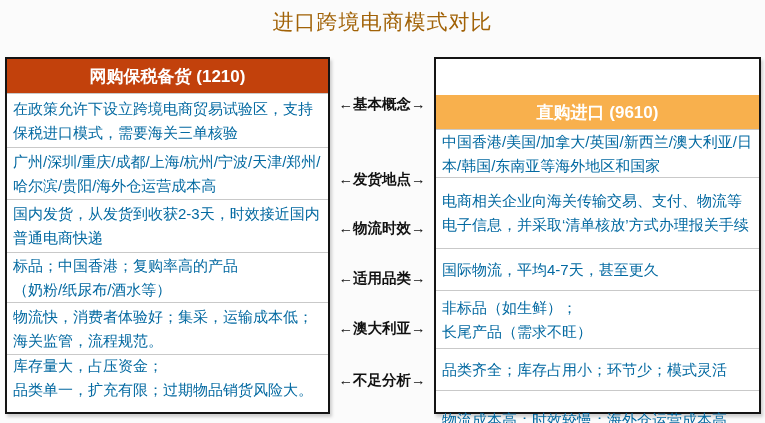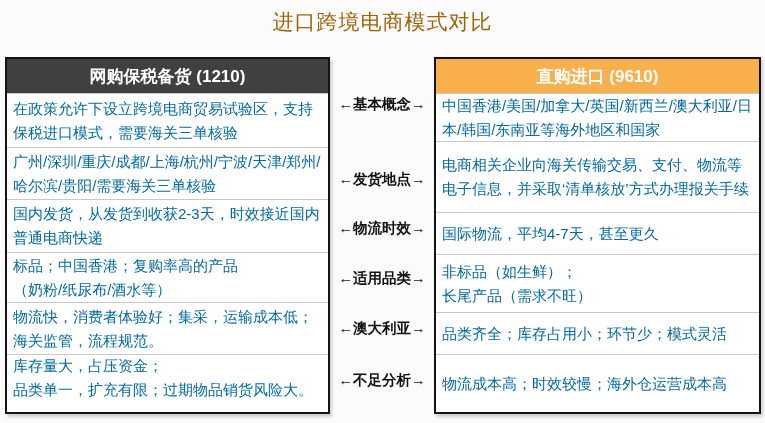--- a/index.html
+++ b/index.html
@@ -39,21 +39,21 @@
   .col-header {
     height: 34px;
     display: flex;
     align-items: center;
     justify-content: center;
     color: #ffffff;
     font-size: 17px;
     font-weight: bold;
   }
   .box.left  .col-header { background: #55b6e4; }
-  .box.right .col-header { background: #f8b04d; }
+  .box.right .col-header { background: #f8b04d; margin-top: 36px; }
   .cell {
     display: flex;
     align-items: center;
     padding: 0 4px 0 6px;
     font-size: 15px;
     line-height: 1.6;
     color: #0369a1;
     border-top: 1px solid #c9c9c9;
     box-sizing: border-box;
     white-space: pre-line;
@@ -70,23 +70,23 @@
   }
 </style>
 </head>
 <body>
 
 <div class="stage">
 
   <div class="title" style="color: #a16207;">进口跨境电商模式对比</div>
 
   <div class="box left">
-    <div class="col-header" style="background: #404040;">网购保税备货 (1210)</div>
+    <div class="col-header" style="background: #c2410c;">网购保税备货 (1210)</div>
     <div class="cell" style="height:54px">在政策允许下设立跨境电商贸易试验区，支持保税进口模式，需要海关三单核验</div>
-    <div class="cell" style="height:52px">广州/深圳/重庆/成都/上海/杭州/宁波/天津/郑州/哈尔滨/贵阳/需要海关三单核验</div>
+    <div class="cell" style="height:52px">广州/深圳/重庆/成都/上海/杭州/宁波/天津/郑州/哈尔滨/贵阳/海外仓运营成本高</div>
     <div class="cell" style="height:53px">国内发货，从发货到收获2-3天，时效接近国内普通电商快递</div>
     <div class="cell" style="height:50px">标品；中国香港；复购率高的产品
 （奶粉/纸尿布/酒水等）</div>
     <div class="cell" style="height:52px">物流快，消费者体验好；集采，运输成本低；海关监管，流程规范。</div>
     <div class="cell" style="height:46px">库存量大，占压资金；
 品类单一，扩充有限；过期物品销货风险大。</div>
   </div>
 
   <div class="mid-label" style="top:104px">←基本概念→</div>
   <div class="mid-label" style="top:179px">←发货地点→</div>

